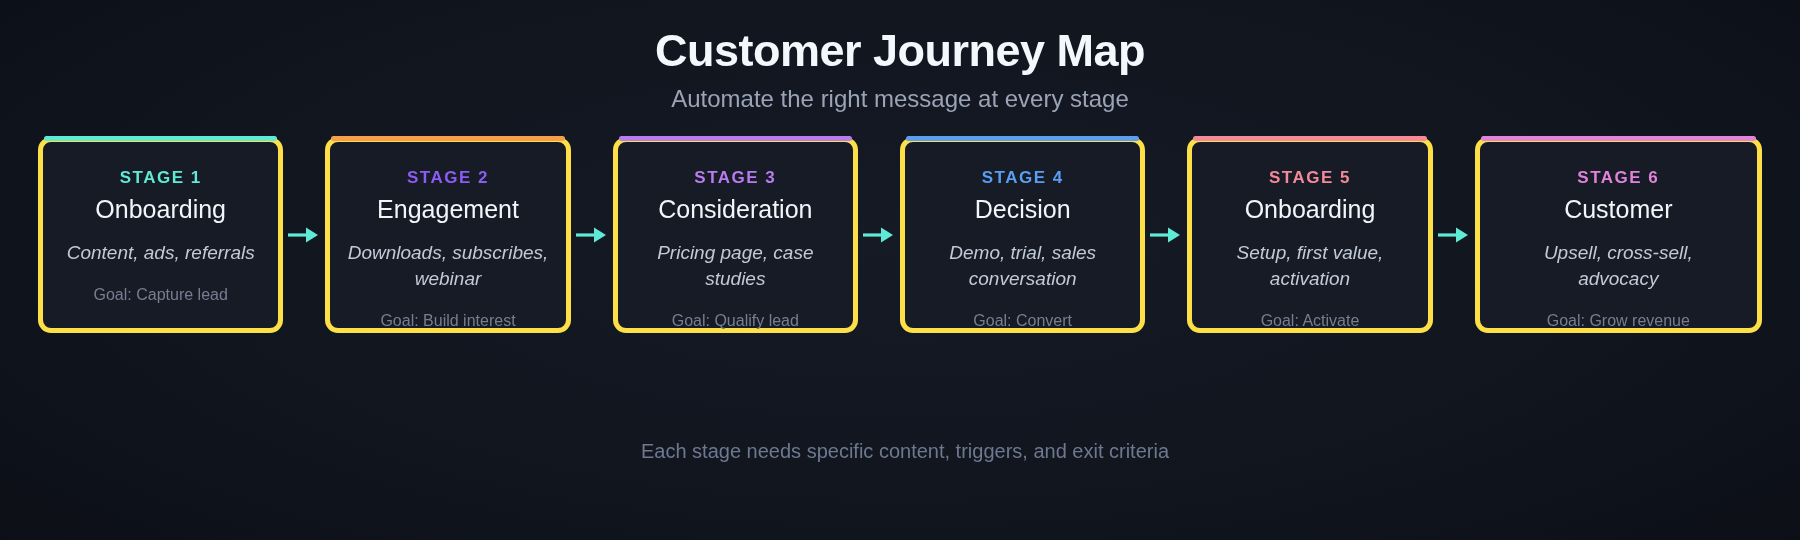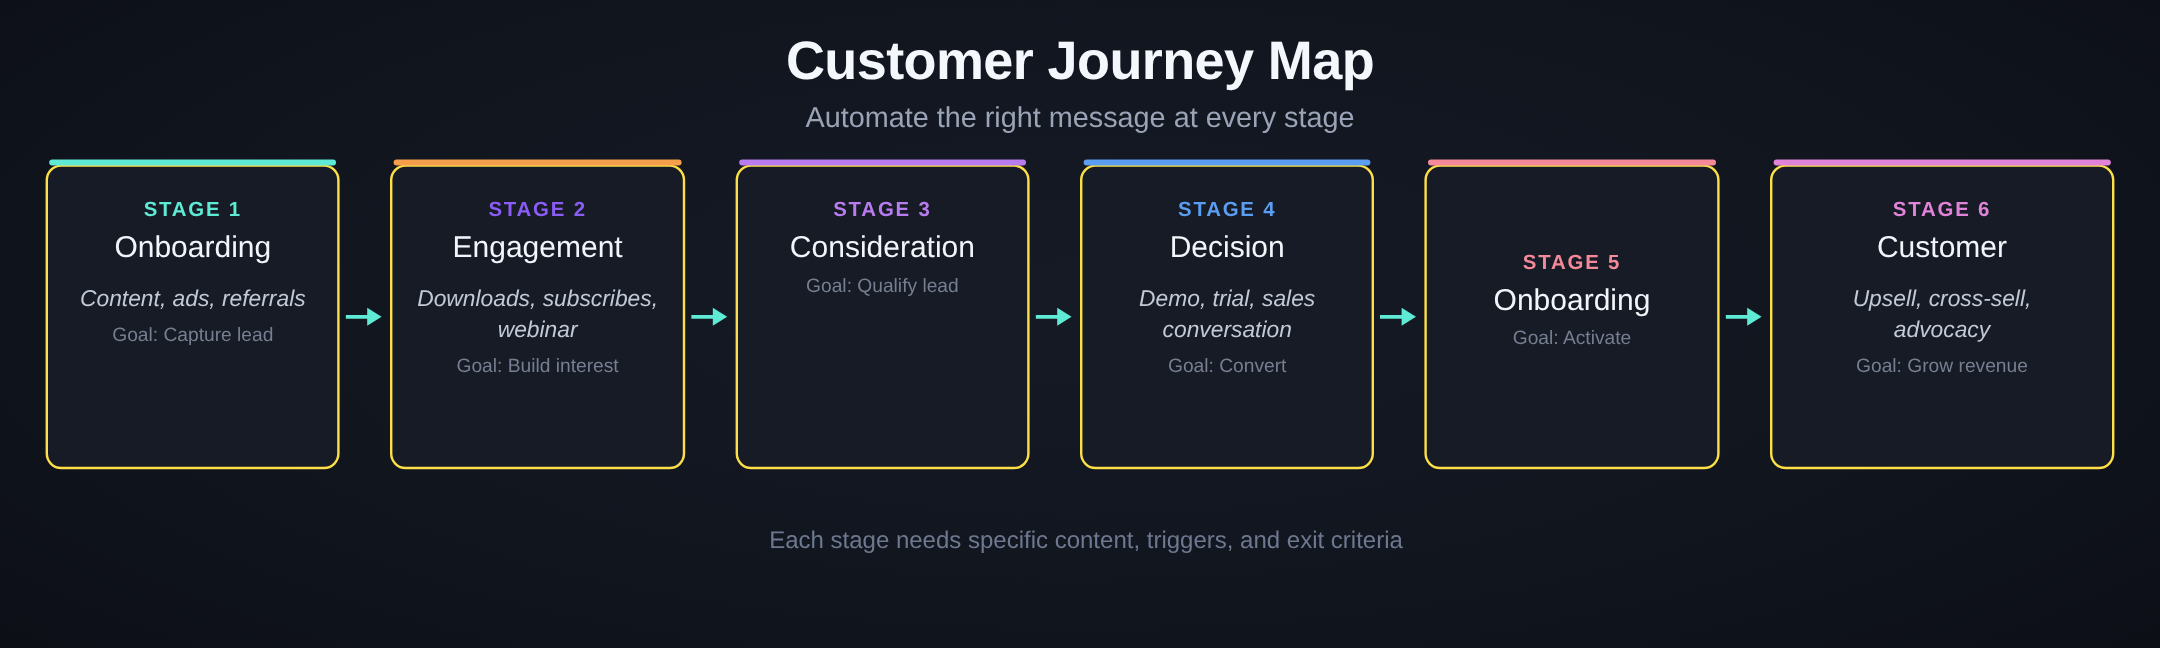--- a/index.html
+++ b/index.html
@@ -68,25 +68,25 @@
     align-items: stretch;
     flex: 1 1 0;
     min-width: 0;
   }
 
   .card {
     position: relative;
     flex: 1 1 0;
     min-width: 0;
     background: #161b25;
-    border: 2px solid #fde047;
+    border: 5px solid #fde047;
     border-radius: 13px;
     padding: 26px 14px 18px;
     text-align: center;
-    height: 254px;
+    height: 196px;
     display: flex;
     flex-direction: column;
     align-items: center;
   }
 
   .accent {
     position: absolute;
     top: -6px;
     left: 1px;
     right: 1px;
@@ -113,21 +113,21 @@
   .stage-desc {
     margin-top: 15px;
     font-size: 19px;
     color: #c2cad8;
     line-height: 1.38;
     max-width: 225px;
     font-style: italic;
   }
 
   .stage-goal {
-    margin-top: 7px;
+    margin-top: 19px;
     font-size: 16px;
     color: #767f91;
     line-height: 1.3;
   }
 
   
   .connector {
     flex: 0 0 42px;
     display: flex;
     align-items: center;
@@ -188,20 +188,21 @@
             <path d="M0 9 H20" stroke="currentColor" stroke-width="3.2" fill="none"></path>
             <path d="M18 1.5 L30 9 L18 16.5 Z" fill="currentColor"></path>
           </svg>
         </div>
       </div>
       <div class="stage-wrap">
         <div class="card">
           <div class="accent" style="background: rgb(184, 124, 240);"></div>
           <div class="stage-label" style="color: rgb(184, 124, 240);">STAGE 3</div>
           <div class="stage-name">Consideration</div>
+          <div class="stage-desc">Pricing page, case studies</div>
           <div class="stage-goal">Goal: Qualify lead</div>
         </div>
         <div class="connector" style="color: rgb(94, 234, 212);">
           <svg width="32" height="18" viewBox="0 0 32 18" aria-hidden="true">
             <path d="M0 9 H20" stroke="currentColor" stroke-width="3.2" fill="none"></path>
             <path d="M18 1.5 L30 9 L18 16.5 Z" fill="currentColor"></path>
           </svg>
         </div>
       </div>
       <div class="stage-wrap">
@@ -215,22 +216,23 @@
         <div class="connector" style="color: rgb(94, 234, 212);">
           <svg width="32" height="18" viewBox="0 0 32 18" aria-hidden="true">
             <path d="M0 9 H20" stroke="currentColor" stroke-width="3.2" fill="none"></path>
             <path d="M18 1.5 L30 9 L18 16.5 Z" fill="currentColor"></path>
           </svg>
         </div>
       </div>
       <div class="stage-wrap">
         <div class="card">
           <div class="accent" style="background: rgb(244, 137, 154);"></div>
-          <div class="stage-label" style="color: rgb(244, 137, 154); margin-top: 44px;">STAGE 5</div>
+          <div class="stage-label" style="color: rgb(244, 137, 154);">STAGE 5</div>
           <div class="stage-name">Onboarding</div>
+          <div class="stage-desc">Setup, first value, activation</div>
           <div class="stage-goal">Goal: Activate</div>
         </div>
         <div class="connector" style="color: rgb(94, 234, 212);">
           <svg width="32" height="18" viewBox="0 0 32 18" aria-hidden="true">
             <path d="M0 9 H20" stroke="currentColor" stroke-width="3.2" fill="none"></path>
             <path d="M18 1.5 L30 9 L18 16.5 Z" fill="currentColor"></path>
           </svg>
         </div>
       </div>
       <div class="stage-wrap">

